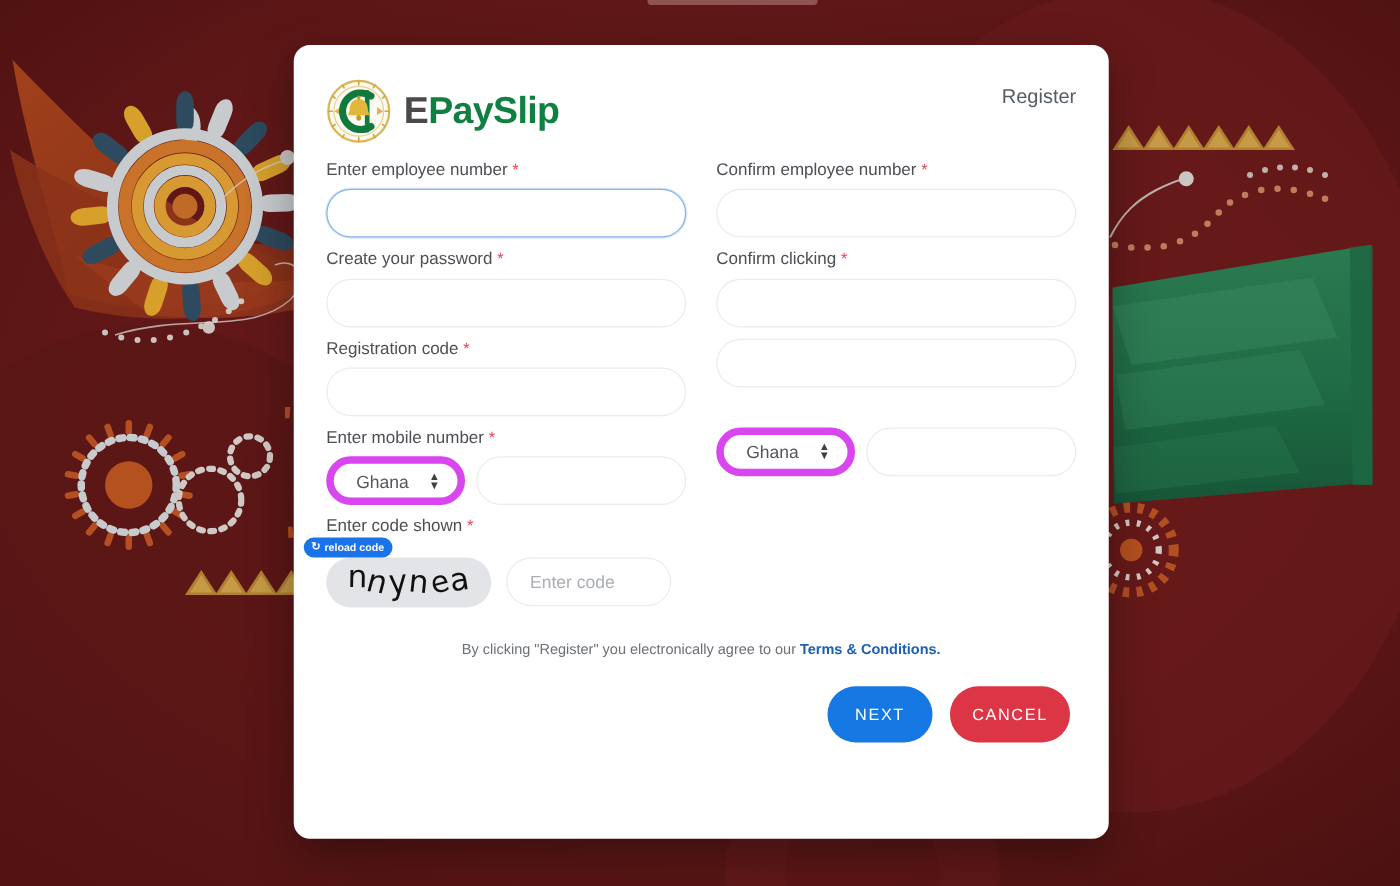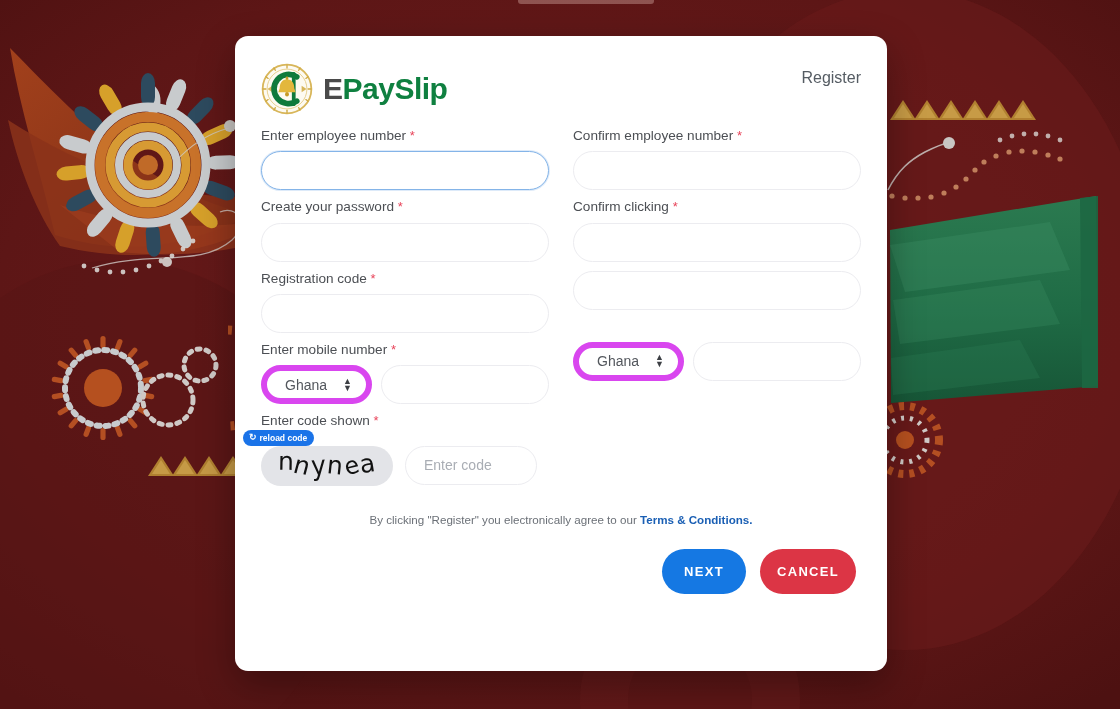--- a/index.html
+++ b/index.html
@@ -225,21 +225,21 @@
     gap: 14px;
     margin-top: 23px;
     padding-right: 5px;
   }
   .btn {
     border: none;
     height: 45px;
     border-radius: 24px;
     color: #fff;
     font-size: 13px;
-    font-weight: bold;
+    font-weight: normal;
     letter-spacing: 1.3px;
     cursor: pointer;
     font-family: "Liberation Sans", sans-serif;
   }
   .btn-next { background: #1578e3; width: 84px; }
   .btn-cancel { background: #dc3545; width: 96px; }
 </style>
 </head>
 <body>
 

